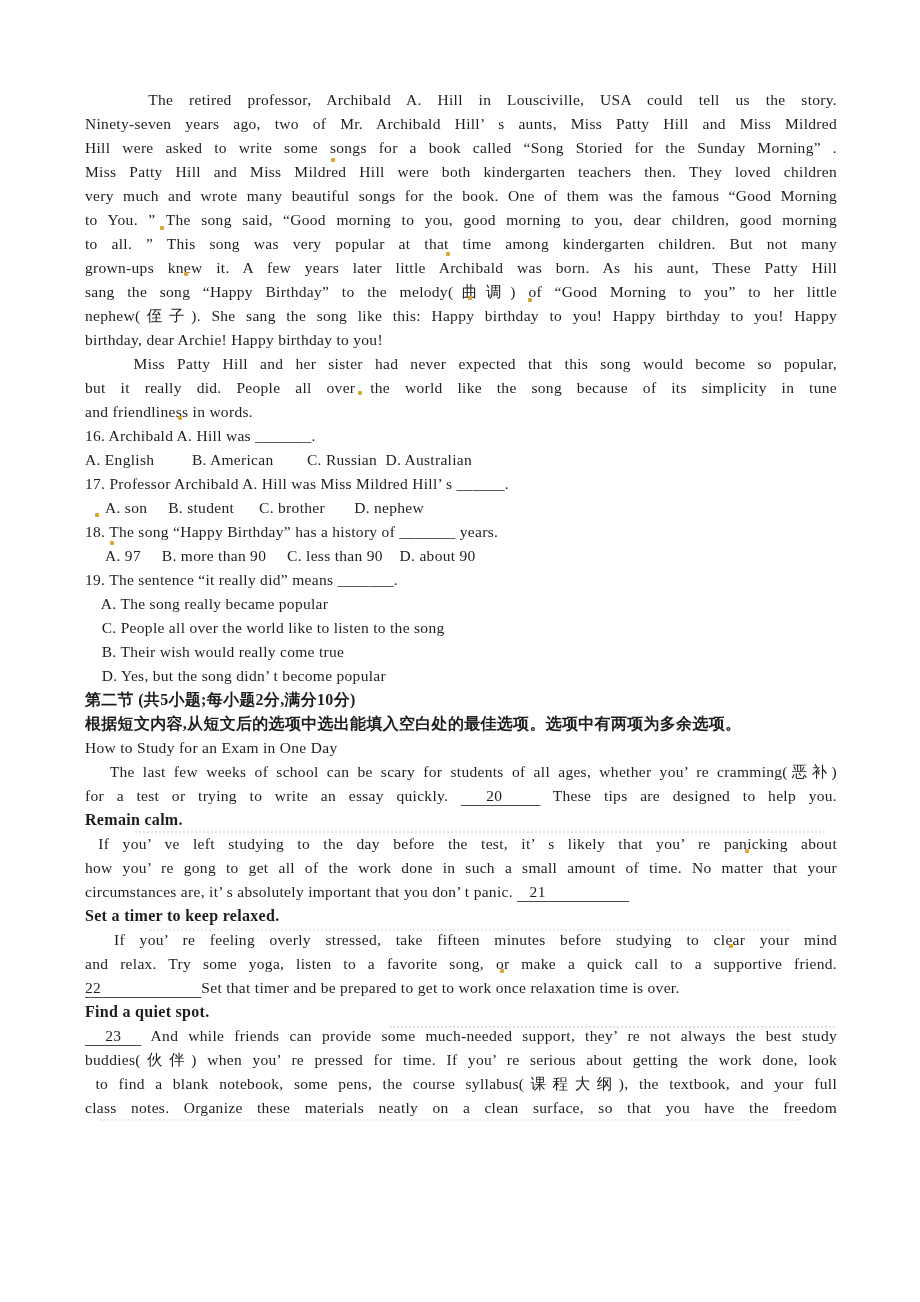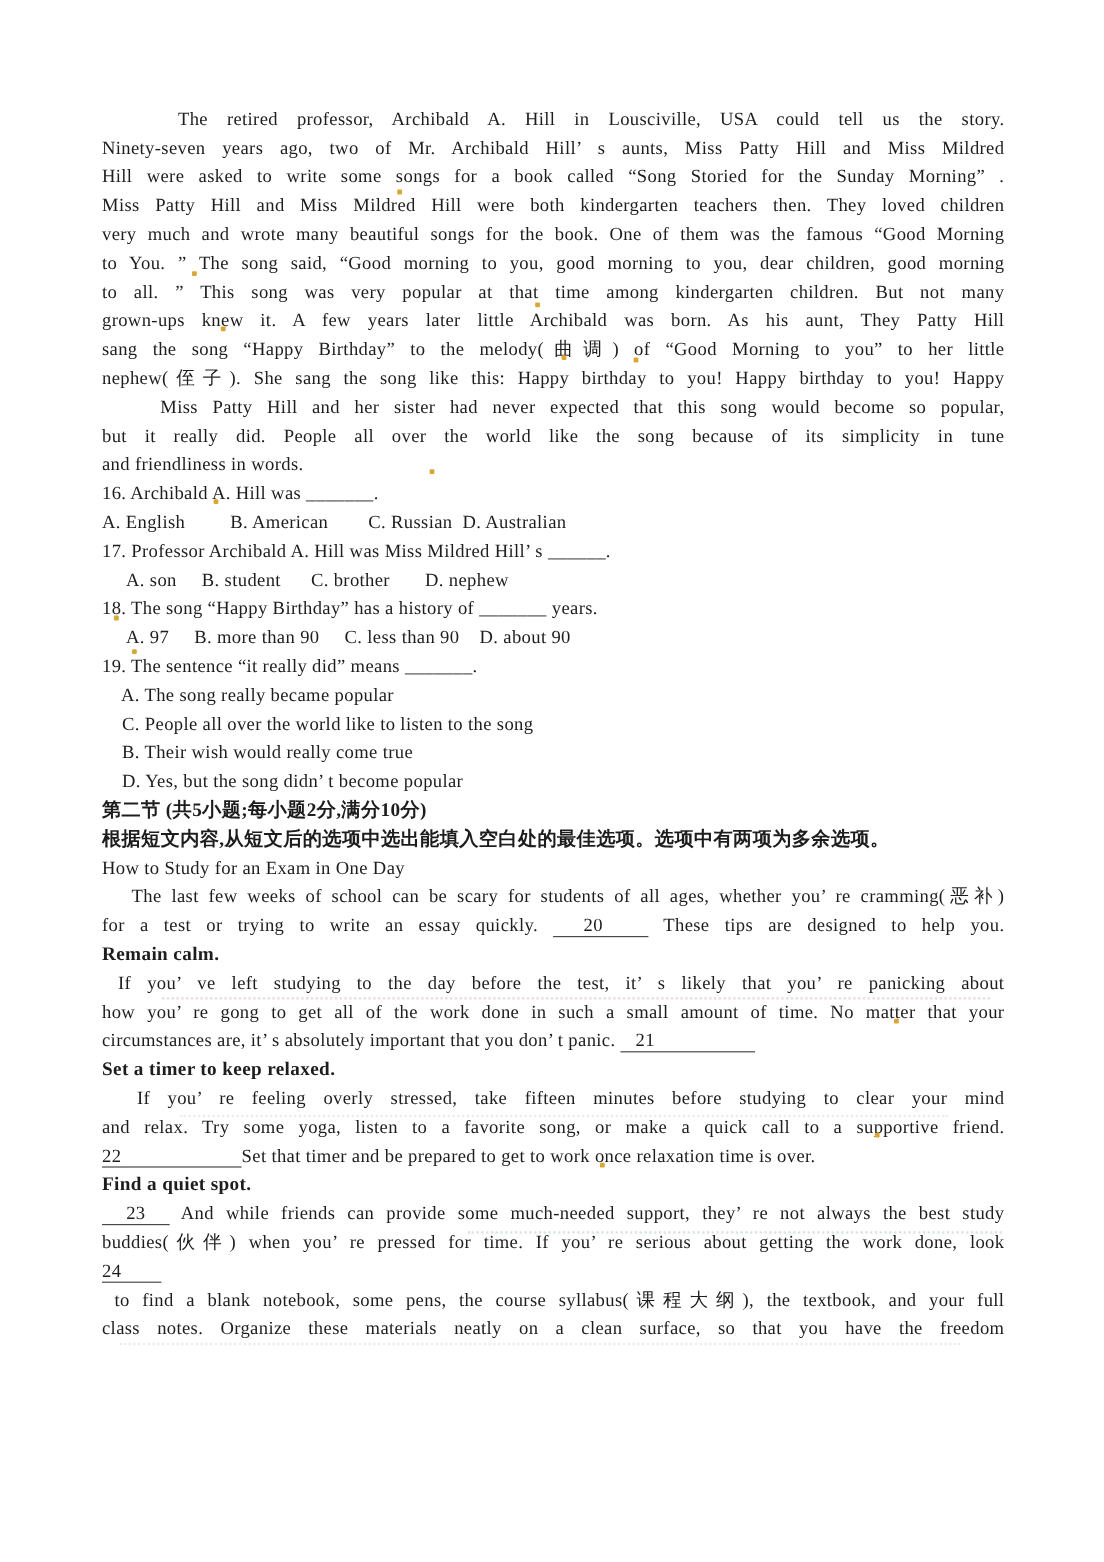--- a/index.html
+++ b/index.html
@@ -21,23 +21,24 @@
 
 <div class="page">
   <div id="doc">
       <div class="line j"><span>&nbsp;&nbsp;&nbsp;&nbsp;The retired professor, Archibald A. Hill in Lousciville, USA could tell us the story.</span></div>
       <div class="line j"><span>Ninety-seven years ago, two of Mr. Archibald Hill’ s aunts, Miss Patty Hill and Miss Mildred</span></div>
       <div class="line j"><span>Hill were asked to write some songs for a book called “Song Storied for the Sunday Morning” .</span></div>
       <div class="line j"><span>Miss Patty Hill and Miss Mildred Hill were both kindergarten teachers then. They loved children</span></div>
       <div class="line j"><span>very much and wrote many beautiful songs for the book. One of them was the famous “Good Morning</span></div>
       <div class="line j"><span>to You. ” The song said, “Good morning to you, good morning to you, dear children, good morning</span></div>
       <div class="line j"><span>to all. ” This song was very popular at that time among kindergarten children. But not many</span></div>
-      <div class="line j"><span>grown-ups knew it. A few years later little Archibald was born. As his aunt, They Patty Hill</span></div>
+      <div class="line j"><span>grown-ups knew it. A few years later little Archibald was born. As his aunt, These Patty Hill</span></div>
       <div class="line j"><span>sang the song “Happy Birthday” to the melody(曲调) of “Good Morning to you” to her little</span></div>
       <div class="line j"><span>nephew(侄子). She sang the song like this: Happy birthday to you! Happy birthday to you! Happy</span></div>
+      <div class="line p"><span>birthday, dear Archie! Happy birthday to you!</span></div>
       <div class="line j"><span>&nbsp;&nbsp;&nbsp;&nbsp;Miss Patty Hill and her sister had never expected that this song would become so popular,</span></div>
       <div class="line j"><span>but it really did. People all over the world like the song because of its simplicity in tune</span></div>
       <div class="line p"><span>and friendliness in words.</span></div>
       <div class="line p"><span>16. Archibald A. Hill was _______.</span></div>
       <div class="line p"><span>A. English         B. American        C. Russian  D. Australian</span></div>
       <div class="line p"><span>17. Professor Archibald A. Hill was Miss Mildred Hill’ s ______.</span></div>
       <div class="line p"><span>     A. son     B. student      C. brother       D. nephew</span></div>
       <div class="line p"><span>18. The song “Happy Birthday” has a history of _______ years.</span></div>
       <div class="line p"><span>     A. 97     B. more than 90     C. less than 90    D. about 90</span></div>
       <div class="line p"><span>19. The sentence “it really did” means _______.</span></div>
@@ -54,21 +55,20 @@
       <div class="line j"><span>&nbsp;If you’ ve left studying to the day before the test, it’ s likely that you’ re panicking about</span></div>
       <div class="line j"><span>how you’ re gong to get all of the work done in such a small amount of time. No matter that your</span></div>
       <div class="line p"><span>circumstances are, it’ s absolutely important that you don’ t panic. </span><span class="u">   21                    </span></div>
       <div class="line b"><span>Set a timer to keep relaxed.</span></div>
       <div class="line j"><span>&nbsp;&nbsp;If you’ re feeling overly stressed, take fifteen minutes before studying to clear your mind</span></div>
       <div class="line j"><span>and relax. Try some yoga, listen to a favorite song, or make a quick call to a supportive friend.</span></div>
       <div class="line p"><span class="u">22                        </span><span>Set that timer and be prepared to get to work once relaxation time is over.</span></div>
       <div class="line b"><span>Find a quiet spot.</span></div>
       <div class="line j"><span class="u">  23  </span><span> And while friends can provide some much-needed support, they’ re not always the best study</span></div>
       <div class="line j"><span>buddies(伙伴) when you’ re pressed for time. If you’ re serious about getting the work done, look</span></div>
-      <div class="line p"><span class="u">24        </span></div>
       <div class="line j"><span>&nbsp;to find a blank notebook, some pens, the course syllabus(课程大纲), the textbook, and your full</span></div>
       <div class="line j"><span>class notes. Organize these materials neatly on a clean surface, so that you have the freedom</span></div>
     </div>
   <div id="artifacts">
       <span class="dot" style="left: 331px; top: 158px; background: rgb(217, 167, 51);"></span>
       <span class="dot" style="left: 160px; top: 226px; background: rgb(217, 167, 51);"></span>
       <span class="dot" style="left: 446px; top: 252px; background: rgb(217, 167, 51);"></span>
       <span class="dot" style="left: 184px; top: 272px; background: rgb(217, 167, 51);"></span>
       <span class="dot" style="left: 468px; top: 296px; background: rgb(217, 167, 51);"></span>
       <span class="dot" style="left: 528px; top: 298px; background: rgb(217, 167, 51);"></span>

